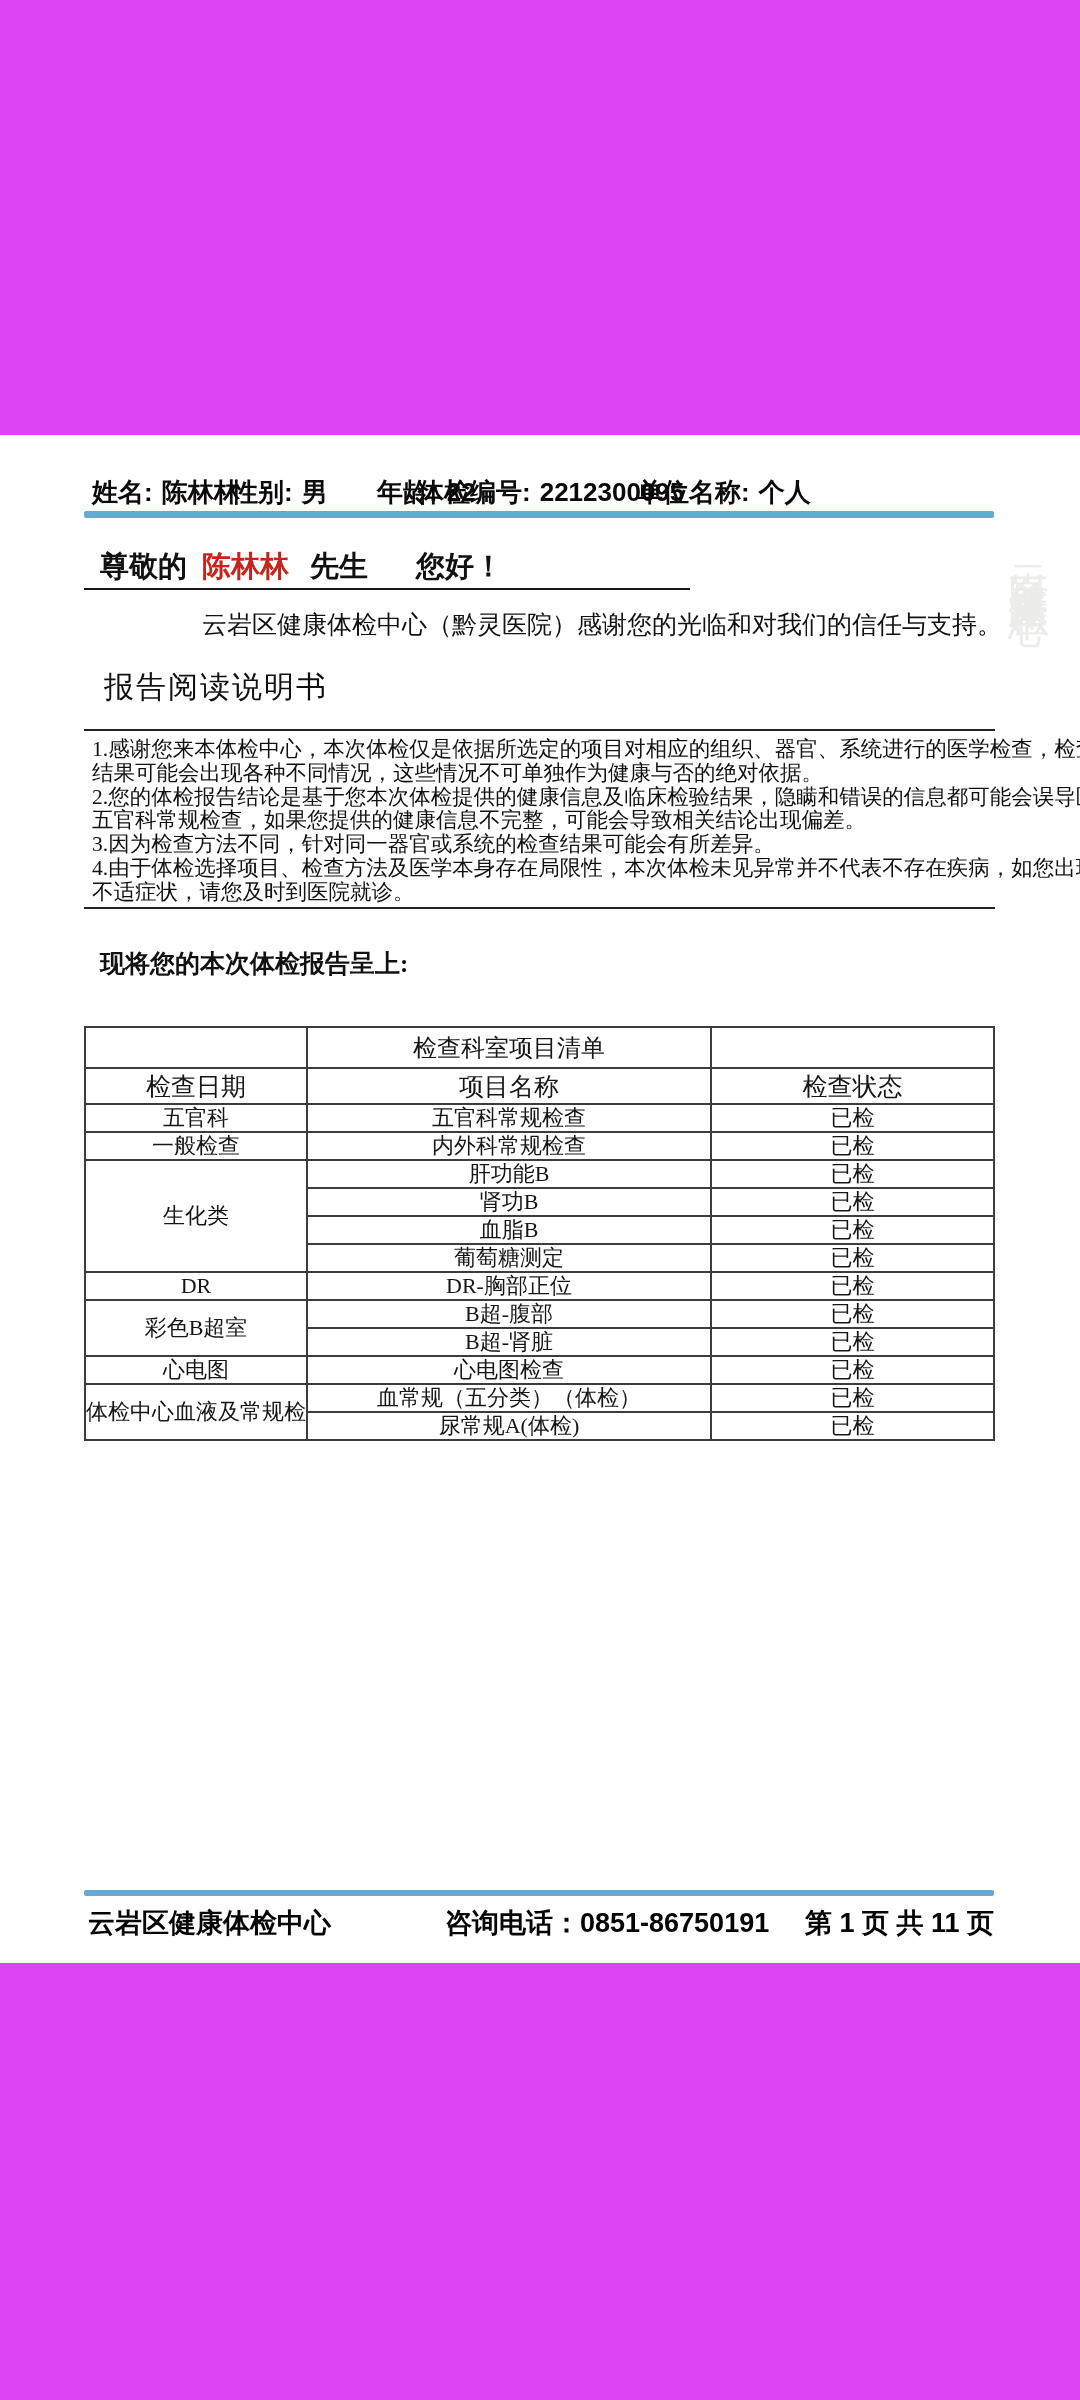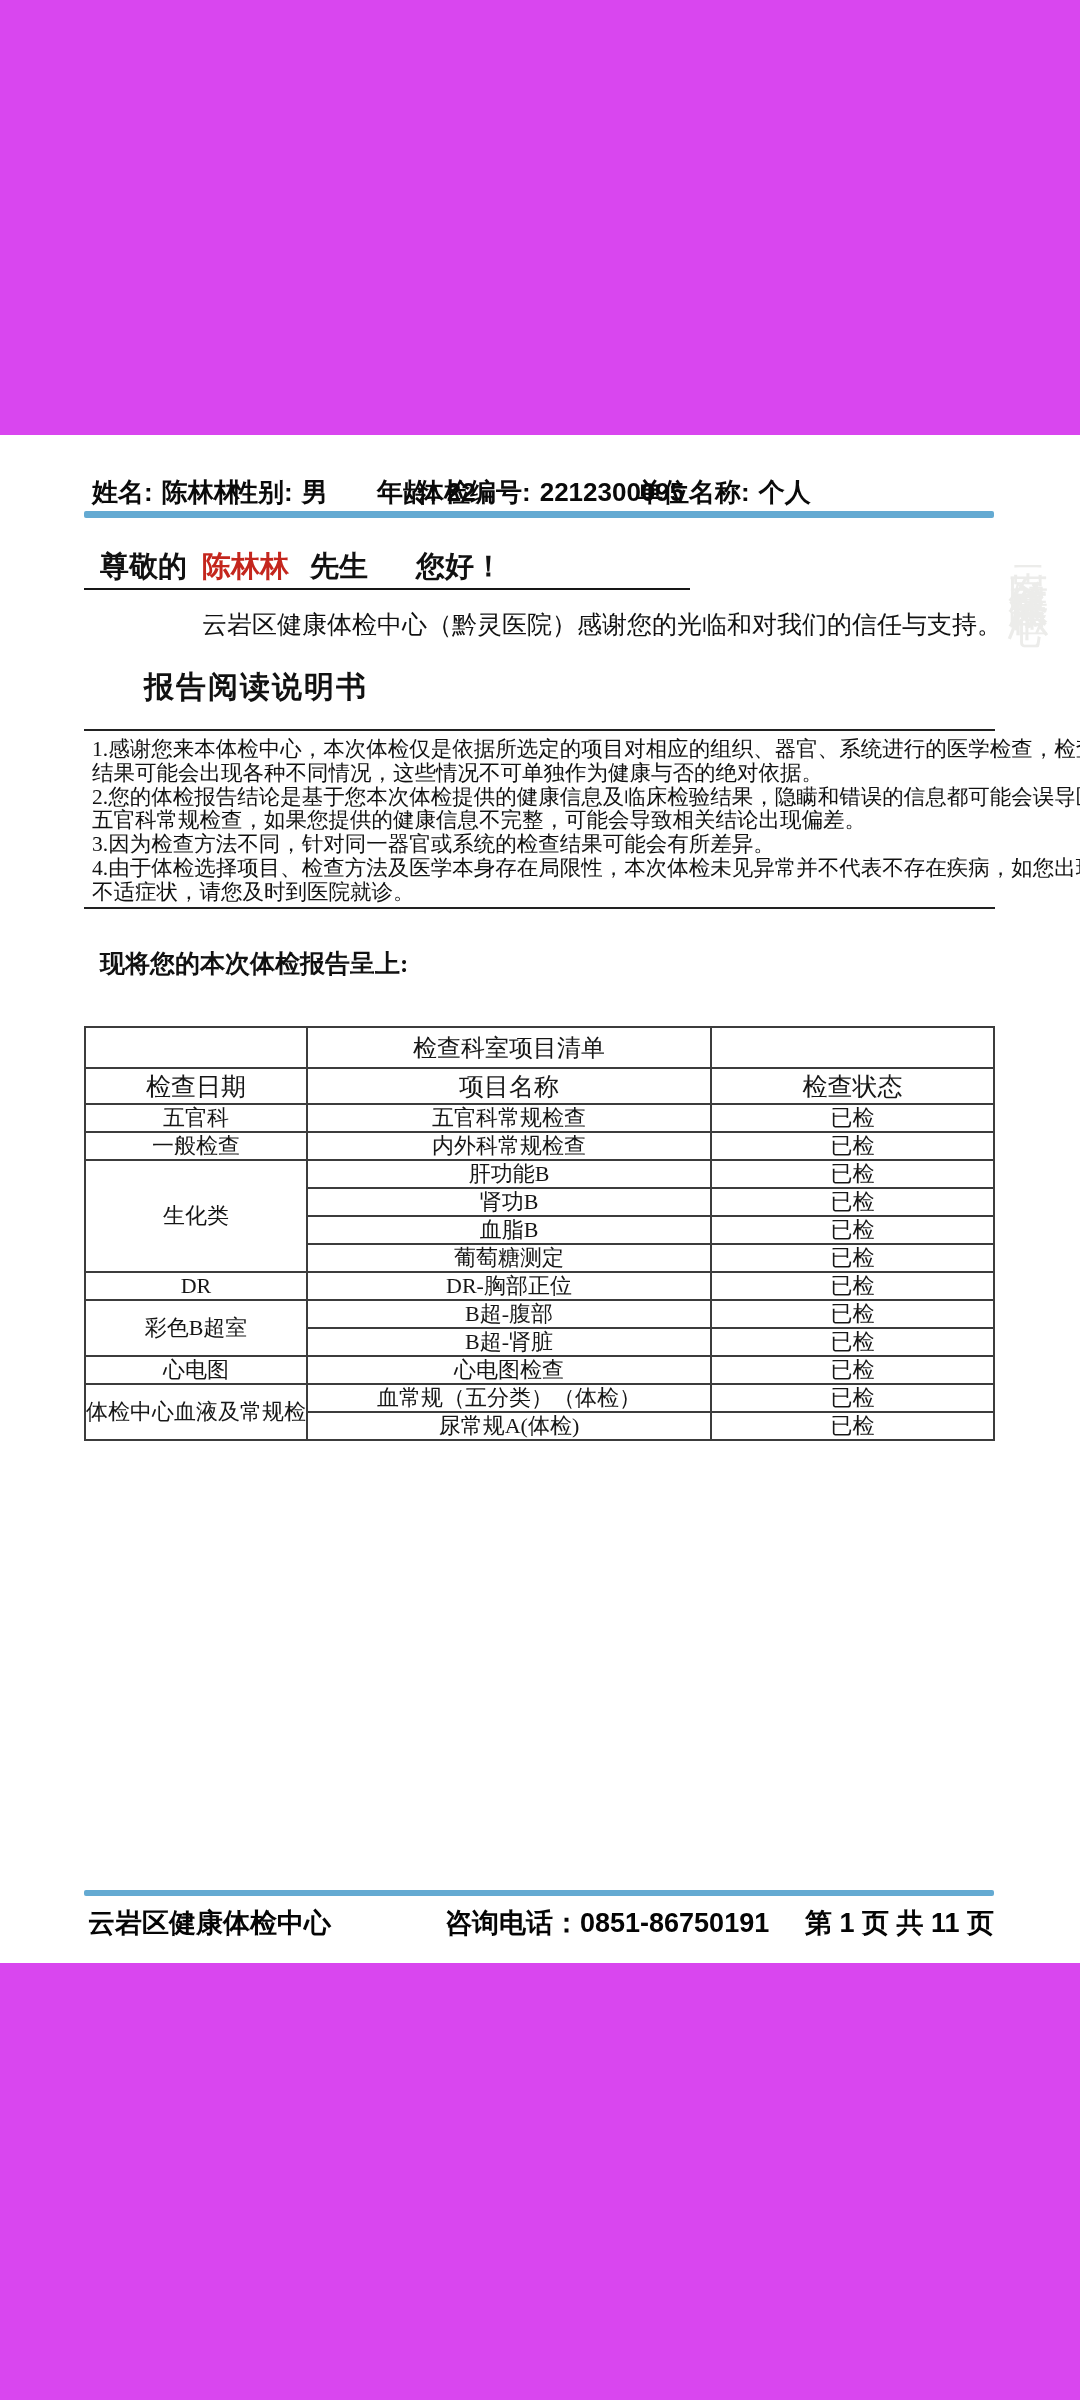--- a/index.html
+++ b/index.html
@@ -26,21 +26,21 @@
   
   .greeting { position:absolute; top:112px; left:0; width:1080px; height:40px;
     font-weight:700; font-size:29px; }
   .greeting span { position:absolute; white-space:nowrap; }
   .g-prefix{left:100px;} .g-name{left:202px; color:var(--name-red);} .g-title{left:310px;} .g-hello{left:416px;}
   .greeting-underline { position:absolute; top:153px; left:84px; width:606px; height:0; border-bottom:2px solid #161616; }
 
   .thanks-line { position:absolute; top:173px; left:202px; font-size:25px; white-space:nowrap; }
 
   
-  .notice-heading { position:absolute; top:232px; left:104px; font-size:30px; font-weight:700; letter-spacing:2px;margin-left:40px; }
+  .notice-heading { position:absolute; top:232px; left:104px; font-size:30px; font-weight:400; letter-spacing:2px; }
   .rule-thin { position:absolute; left:84px; width:911px; height:0; border-bottom:2px solid #222; }
   .rule-top { top:294px; }
   .rule-bottom { top:472px; }
   .notice-lines { position:absolute; top:303px; left:92px; width:940px; font-size:21.5px; line-height:23.8px; }
   .notice-lines div { white-space:nowrap; }
 
   .present-line { position:absolute; top:512px; left:100px; font-size:25px; font-weight:700; }
 
   
   .exam-table { position:absolute; top:591px; left:84px; width:909px;

